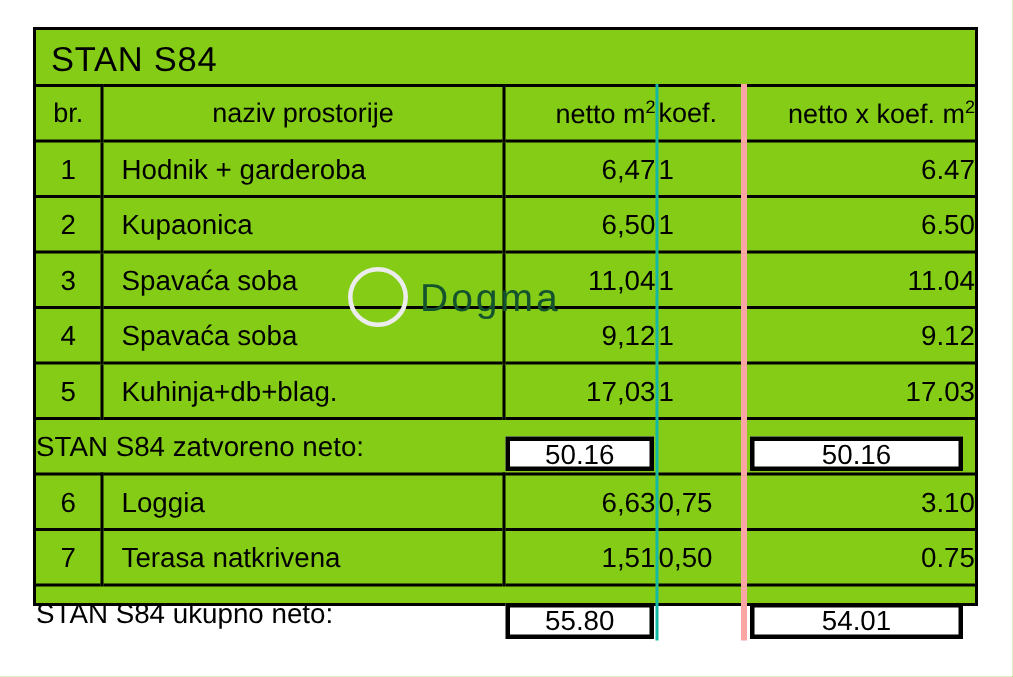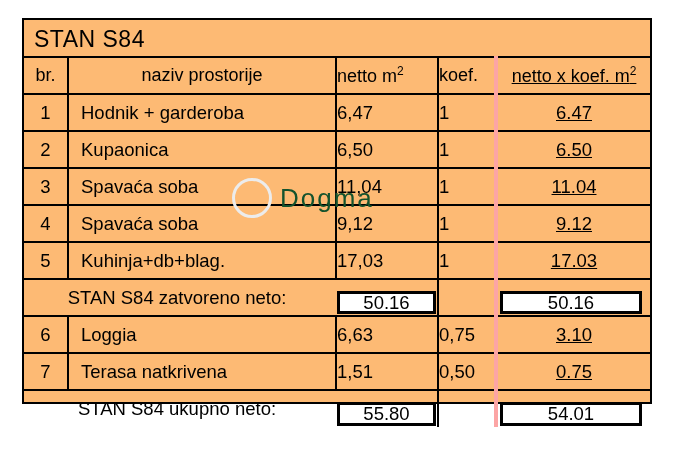--- a/index.html
+++ b/index.html
@@ -16,21 +16,21 @@
     overflow: hidden;
   }
   .sheet {
     position: absolute;
     left: 22px;
     top: 18px;
     width: 630px;
     height: 386px;
     border: 2px solid #000000;
     box-sizing: border-box;
-    background: #fdba74;
+    background: #84cc16;
   }
   .title {
     font-size: 23px;
     padding: 6px 0 4px 10px;
     letter-spacing: 0.5px;
     height: 36px;
     box-sizing: border-box;
   }
   table.apt {
     border-collapse: collapse;
@@ -42,31 +42,31 @@
     border-top: 2px solid #000000;
     border-bottom: 0;
     padding: 0;
     height: 37px;
     vertical-align: middle;
     box-sizing: border-box;
   }
   tr.last td { border-bottom: 0; }
   .c-br   { width: 44px;  text-align: center; border-right: 2px solid #000; }
   .c-name { width: 268px; text-align: left; padding-left: 12px !important; border-right: 2px solid #000; }
-  .c-net  { width: 102px; text-align: left; border-right: 2px solid #000000; }
+  .c-net  { width: 102px; text-align: right; border-right: 2px solid #14b8a6; }
   .c-koef { width: 58px;  text-align: left; border-right: 4px solid #fca5a5; }
-  .c-tot  { width: 154px; text-align: center; text-decoration: underline; }
+  .c-tot  { width: 154px; text-align: right; }
 
   .hdr { font-size: 18px; border-radius: 15px; }
   .hdr .c-name { text-align: center; padding-left: 0 !important; margin-left: 28px; }
   .sup { font-size: 12px; vertical-align: super; }
 
   
   .sum-label {
-    text-align: center;
+    text-align: left;
     padding-right: 6px !important;
     border-right: 0 !important;
   }
   .boxed {
     position: relative;
   }
   .boxed .box {
     position: absolute;
     left: 1px;
     right: 1px;

